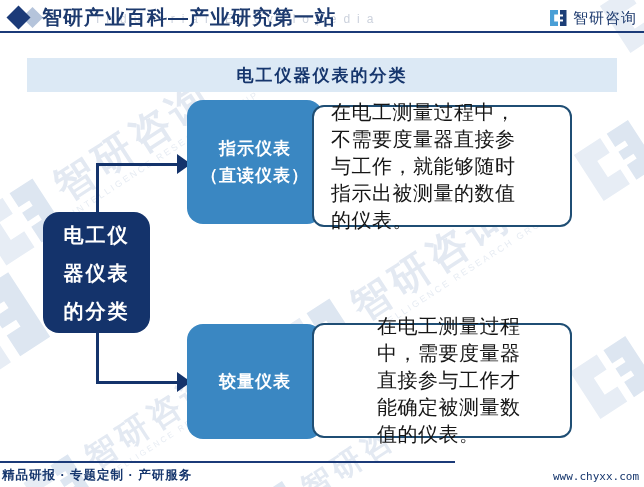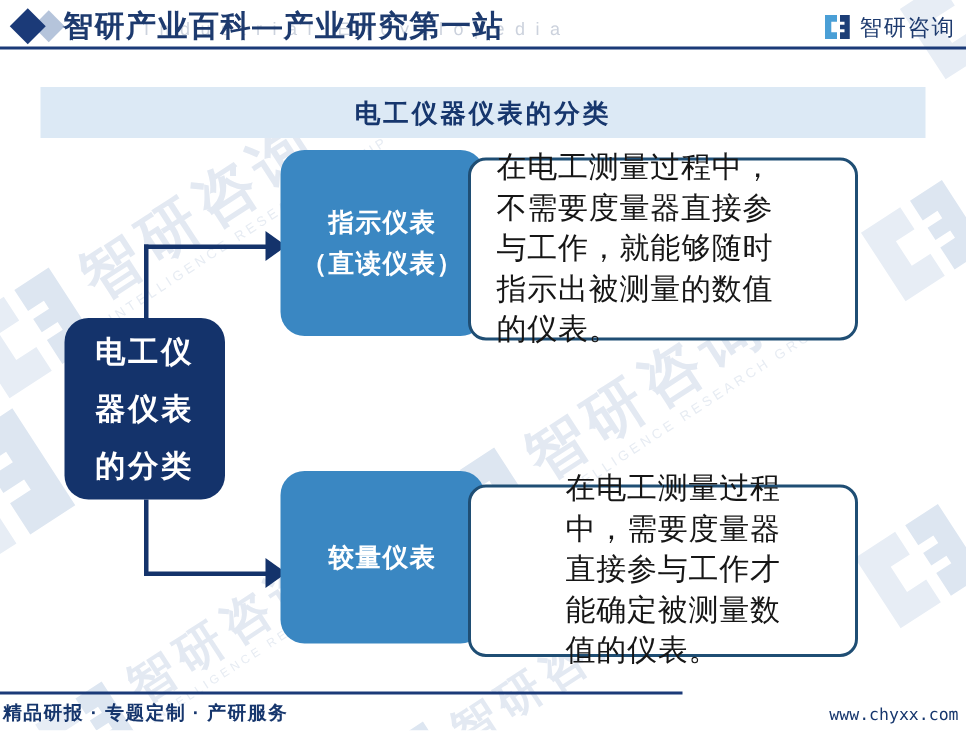--- a/index.html
+++ b/index.html
@@ -37,21 +37,21 @@
   
   .rootbox{position:absolute;left:43px;top:212px;width:107px;height:121px;background:#14336b;
            border-radius:16px;color:#fff;display:flex;align-items:center;justify-content:center;
            text-align:center;z-index:1;}
   .rootbox span{font-size:20px;font-weight:bold;line-height:38px;letter-spacing:2px;
                 padding:0 14px;display:block;}
   .branchbox{position:absolute;left:187px;width:136px;background:#3a87c2;border-radius:16px;
              color:#ffffff;display:flex;align-items:center;justify-content:center;text-align:center;z-index:1;}
   .branchbox span{font-size:17px;font-weight:bold;line-height:27px;letter-spacing:1px;white-space:pre-line;}
   #branch1{top:100px;height:124px;}
-  #branch2{top:314px;height:115px;text-align:right;}
+  #branch2{top:324px;height:115px;text-align:right;}
   .descbox{position:absolute;left:312px;width:260px;border:2px solid #1f4e74;border-radius:12px;
            background:#fff;display:flex;align-items:center;z-index:1;box-sizing:border-box;}
   .descbox span{font-size:20px;color:#161616;line-height:27px;letter-spacing:0.5px;
                 padding:0 38px 0 17px;display:block;}
   #desc1{top:105px;height:122px;}
   #desc2{top:323px;height:115px;padding-left:46px;}
 
   
   .line{position:absolute;background:#14336b;z-index:1;}
   #v1{left:96px;top:163px;width:3px;height:49px;}

